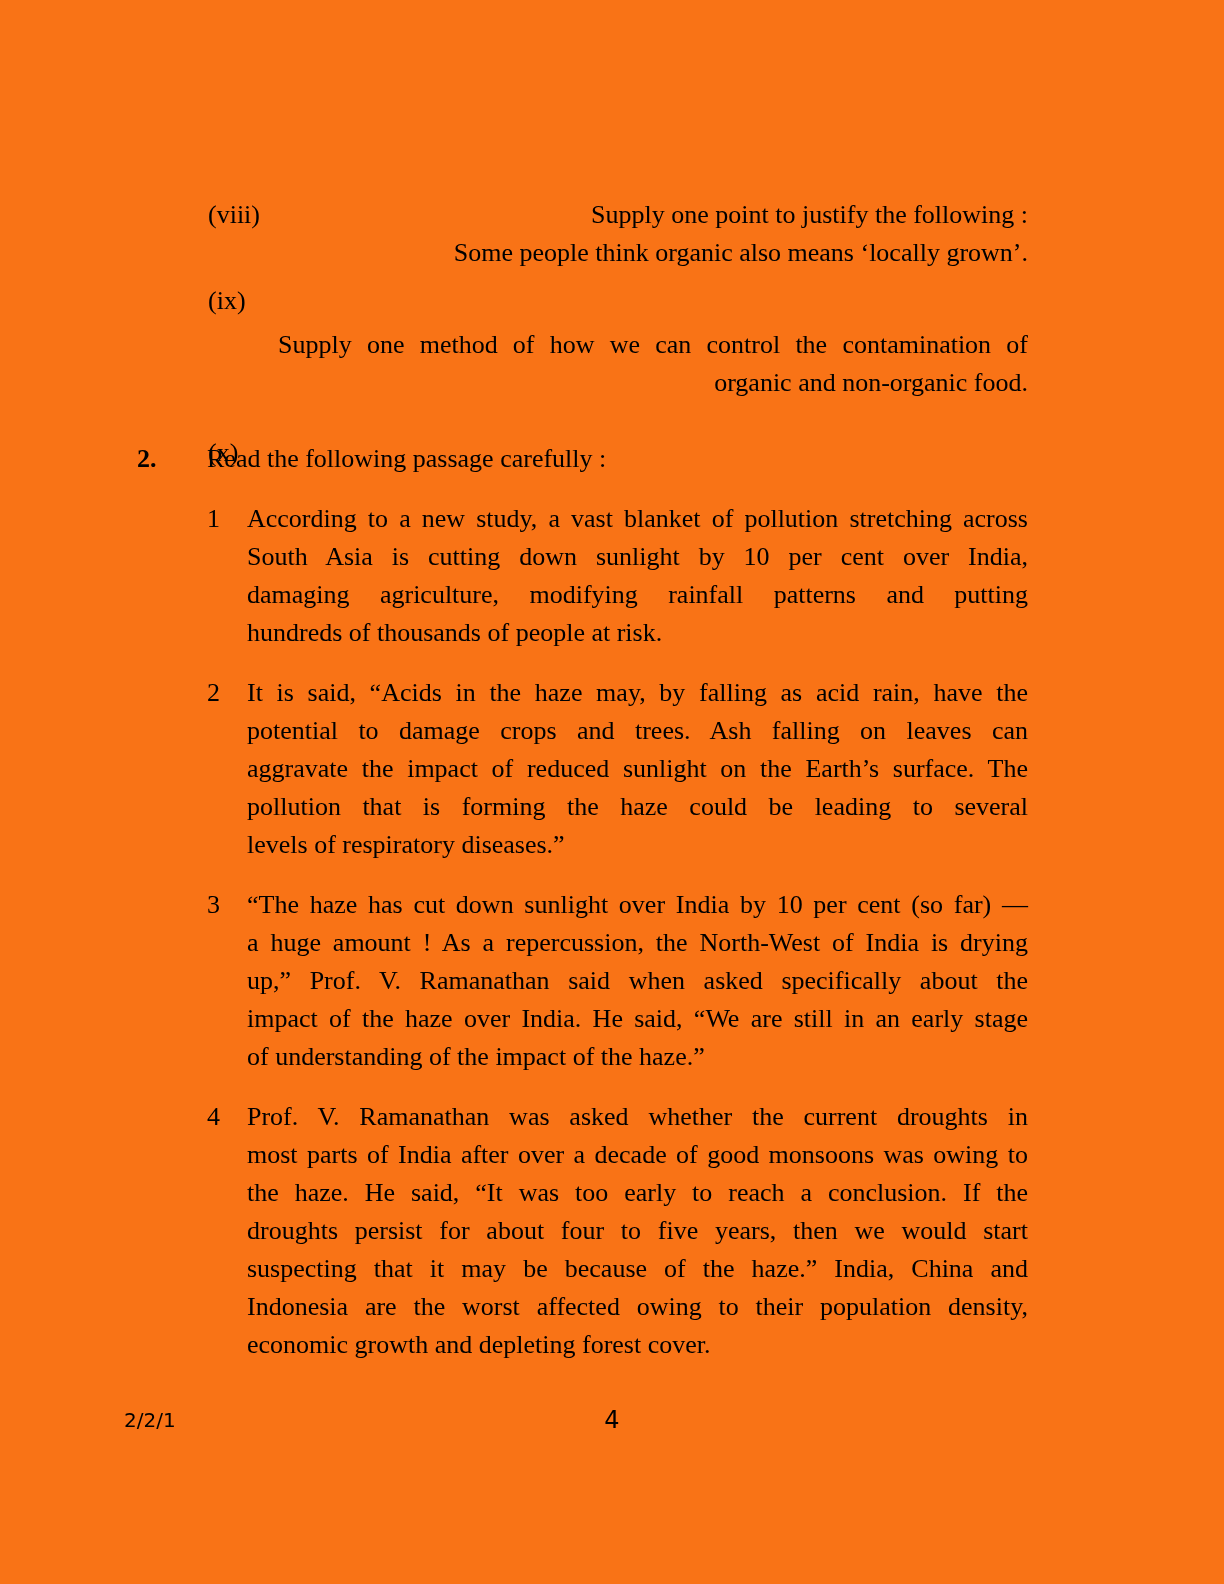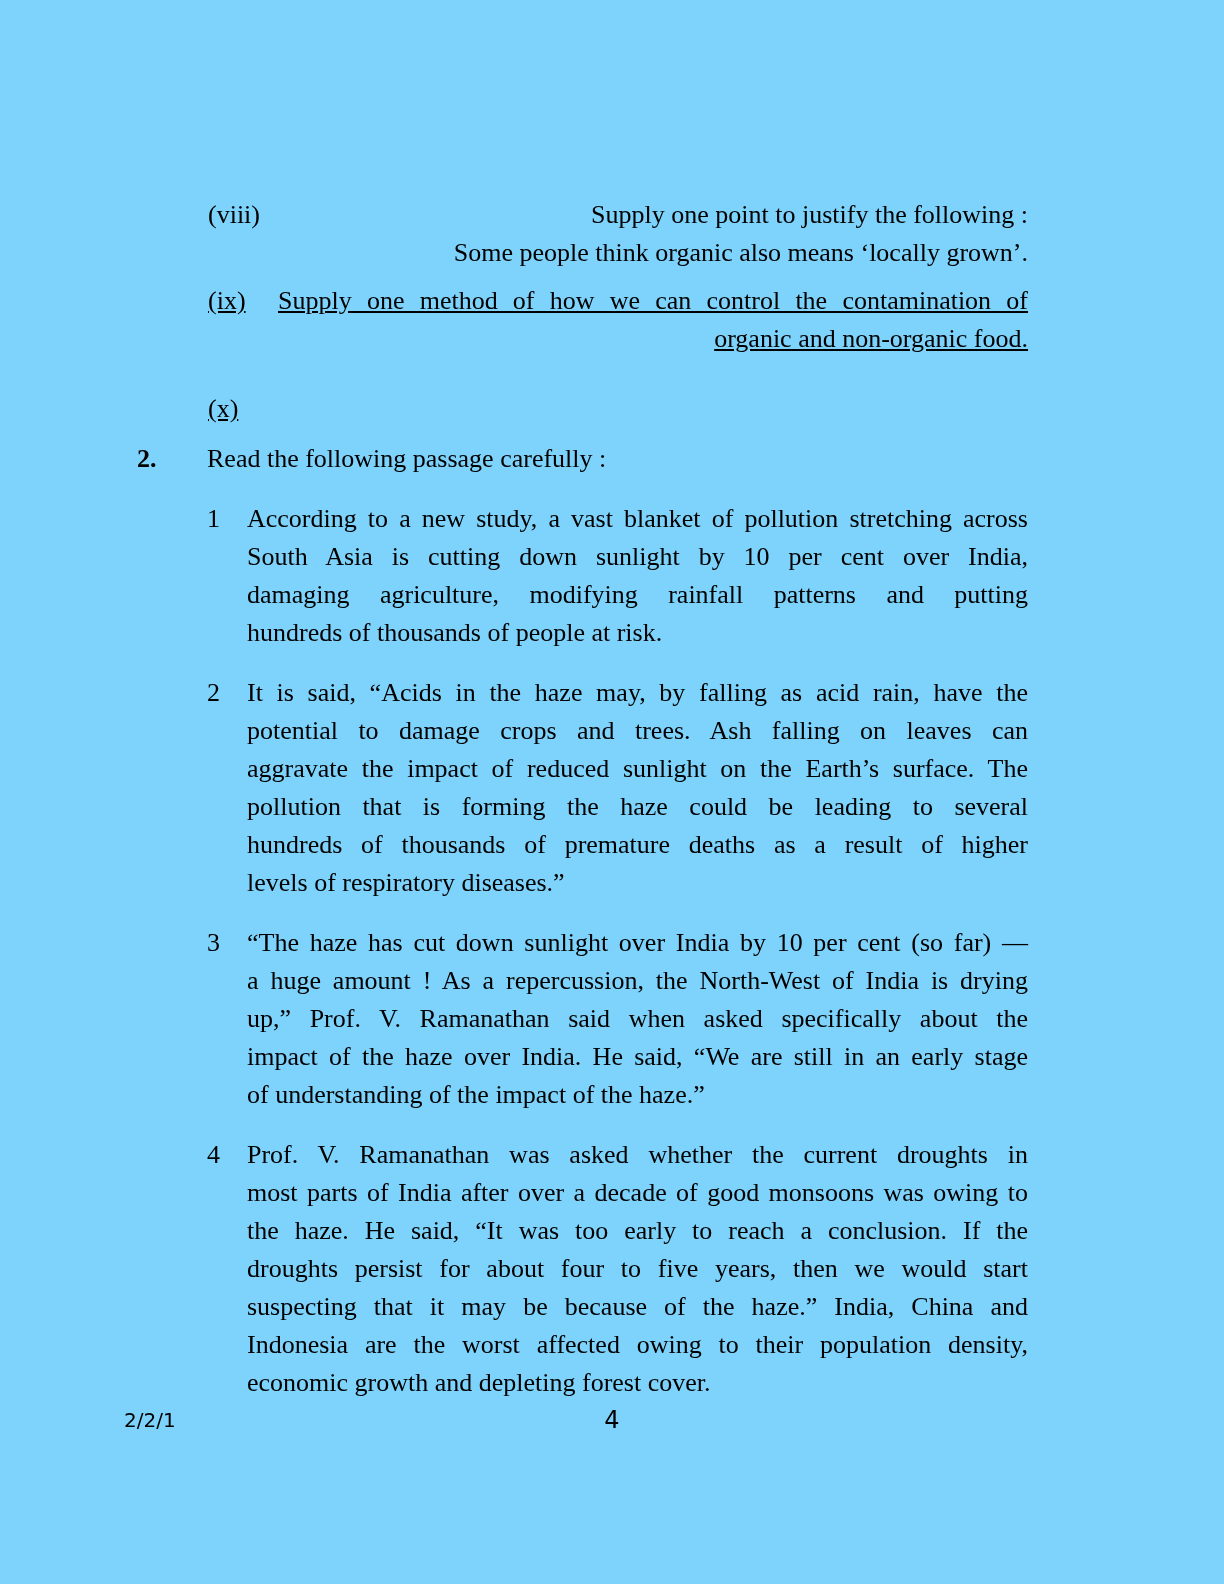--- a/index.html
+++ b/index.html
@@ -5,39 +5,39 @@
 <style>
   html, body {
     margin: 0;
     padding: 0;
     background: #ffffff;
   }
   .page {
     position: relative;
     width: 1224px;
     height: 1584px;
-    background: #7dd3fc;
+    background: #f97316;
     font-family: "Liberation Serif", "DejaVu Serif", serif;
     color: #000000;
     overflow: hidden;
   }
 
   
   .subq-block {
     position: absolute;
     left: 0;
     top: 196px;
     width: 1224px;
   }
   .subq {
     display: flex;
     align-items: flex-start;
     padding: 0 0 0 0;
   }
-  .subq + .subq { margin-top: 10px; text-decoration: underline; }
+  .subq + .subq { margin-top: 10px; }
   .subq.extra-gap { margin-top: 32px; }
 
   .subq-marker {
     flex: 0 0 auto;
     width: 70px;
     margin-left: 208px;
     font-size: 26px;
     line-height: 38px;
     white-space: nowrap;
   }
@@ -46,20 +46,21 @@
     margin-right: 196px;
     font-size: 26px;
     line-height: 38px;
     text-align: justify;
     text-justify: inter-word;
   }
   .subq-body .just-line {
     display: block;
     text-align: justify;
     text-align-last: justify;
+    margin-top: 44px;
   }
   .subq-body .last-line {
     display: block;
     text-align: right;
   }
 
   
   .mainq {
     position: absolute;
     left: 0;
@@ -187,21 +188,20 @@
           <span class="last-line">hundreds of thousands of people at risk.</span>
         </div>
       </div>
       <div class="para">
         <div class="para-number">2</div>
         <div class="para-text">
           <span class="just-line">It is said, “Acids in the haze may, by falling as acid rain, have the</span>
           <span class="just-line">potential to damage crops and trees. Ash falling on leaves can</span>
           <span class="just-line">aggravate the impact of reduced sunlight on the Earth’s surface. The</span>
           <span class="just-line">pollution that is forming the haze could be leading to several</span>
-          <span class="just-line">hundreds of thousands of premature deaths as a result of higher</span>
           <span class="last-line">levels of respiratory diseases.”</span>
         </div>
       </div>
       <div class="para">
         <div class="para-number">3</div>
         <div class="para-text">
           <span class="just-line">“The haze has cut down sunlight over India by 10 per cent (so far) —</span>
           <span class="just-line">a huge amount ! As a repercussion, the North-West of India is drying</span>
           <span class="just-line">up,” Prof. V. Ramanathan said when asked specifically about the</span>
           <span class="just-line">impact of the haze over India. He said, “We are still in an early stage</span>

